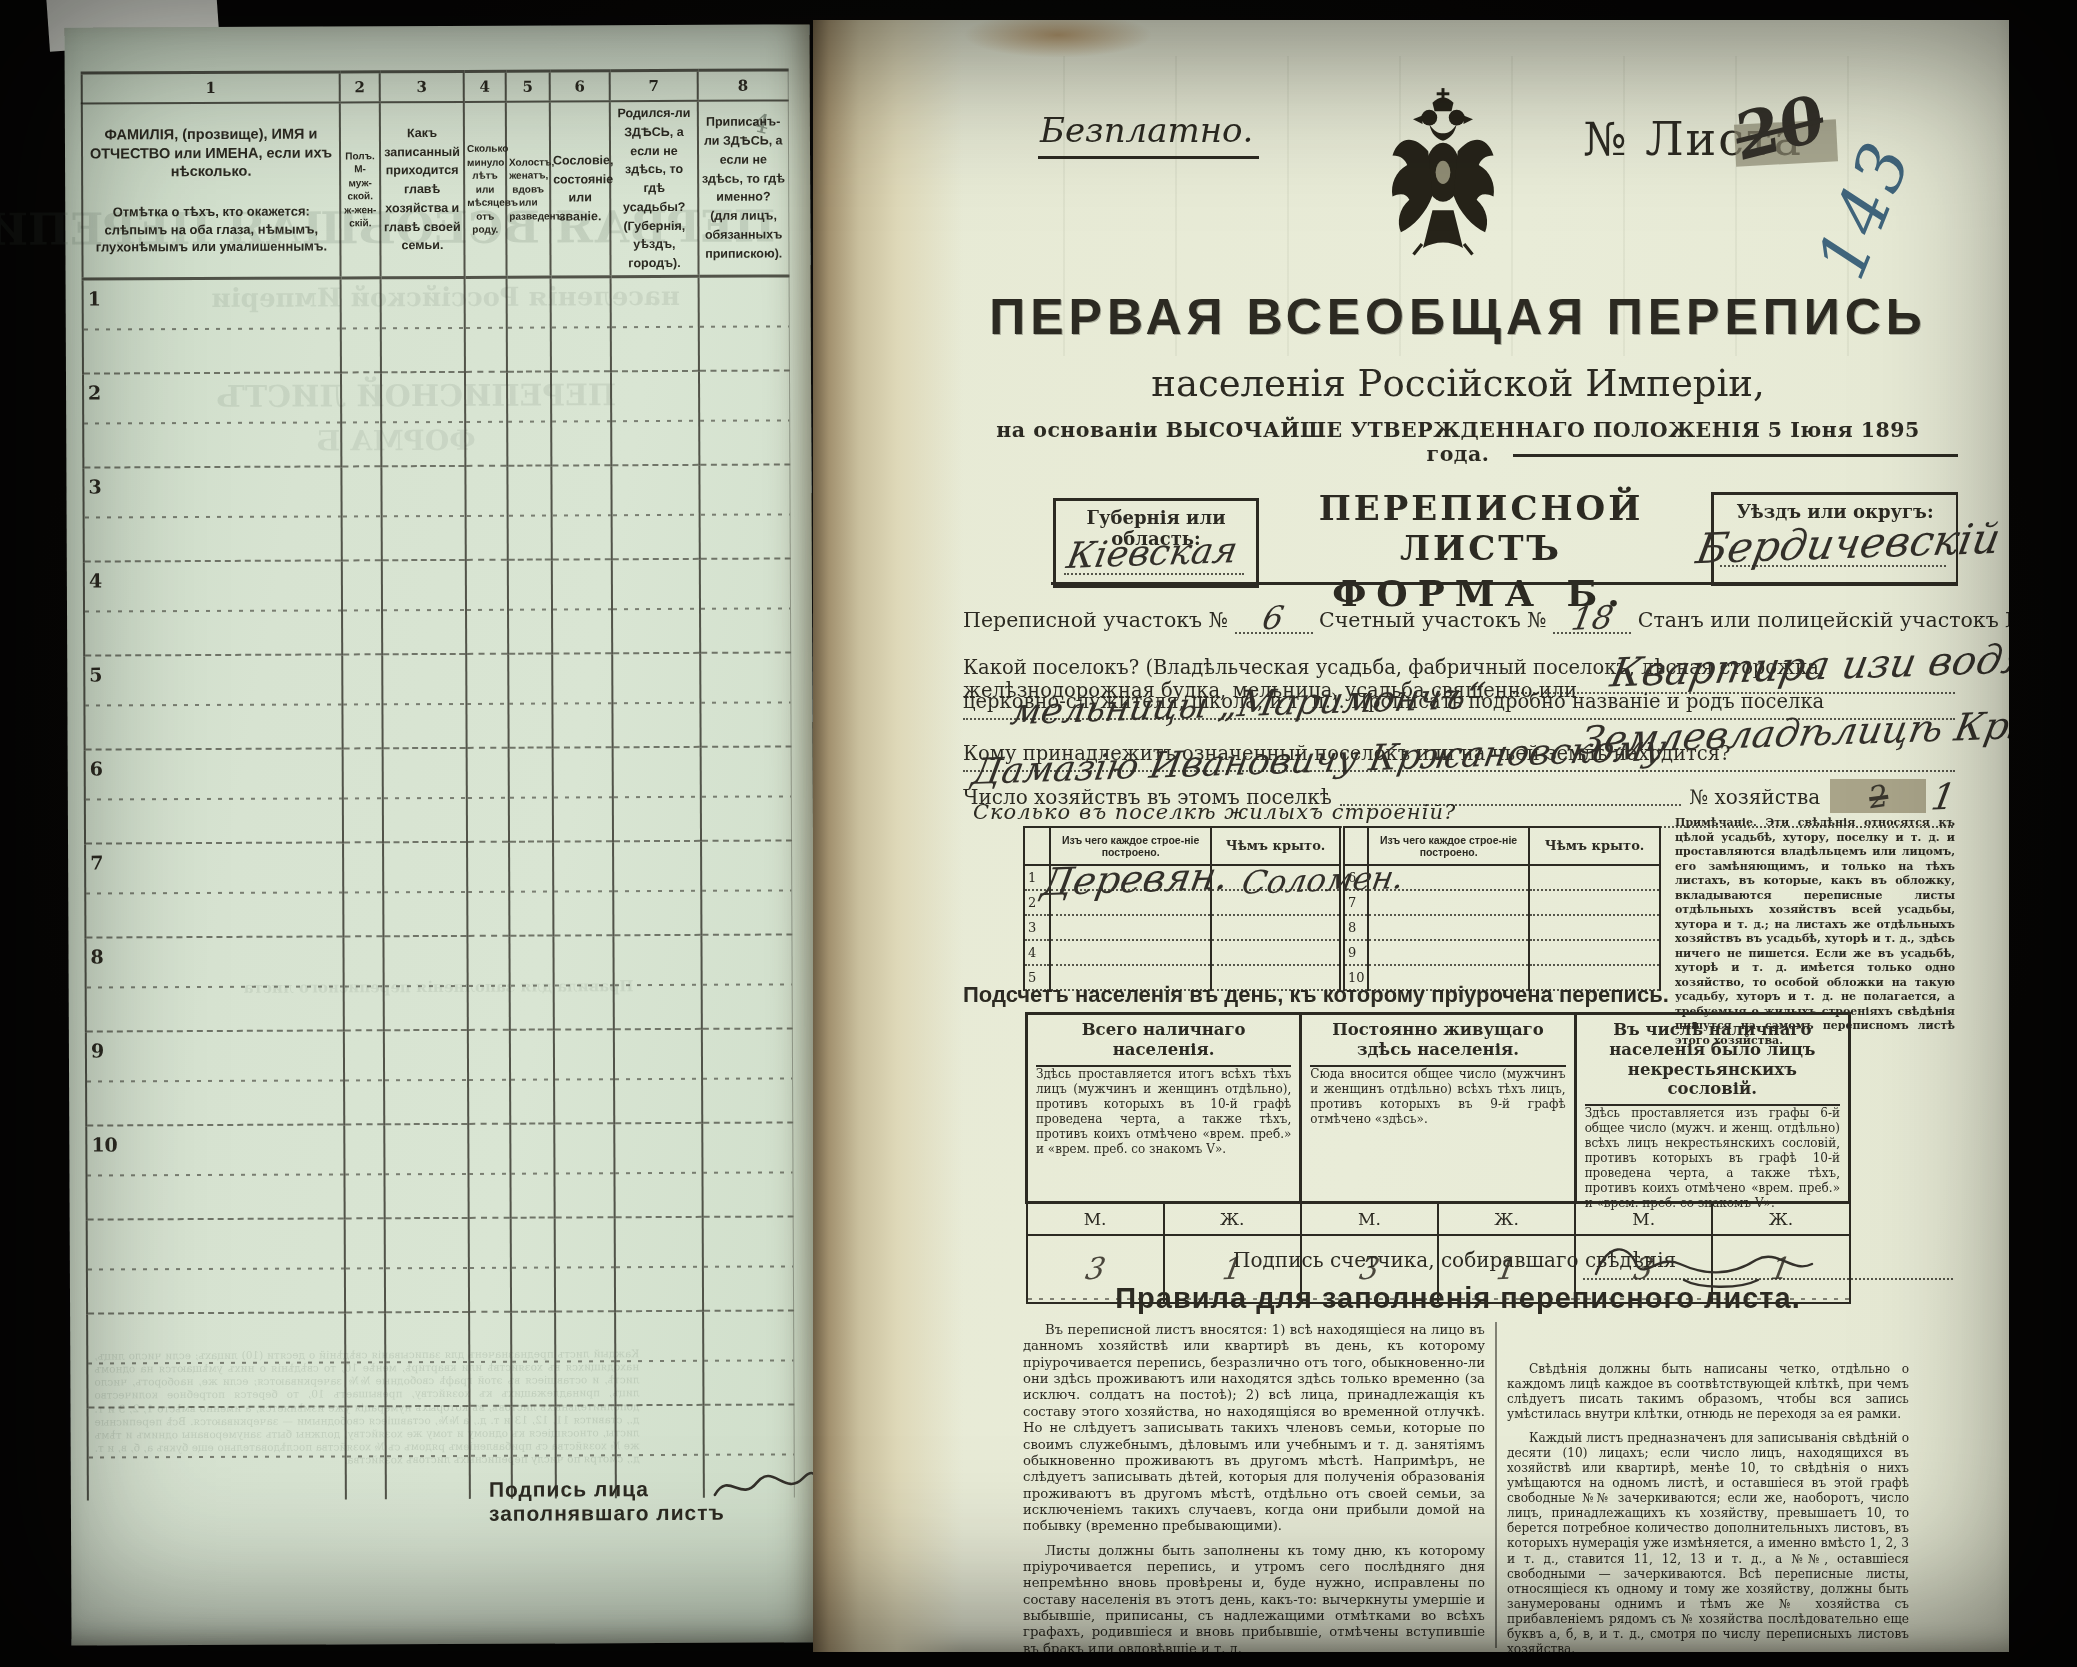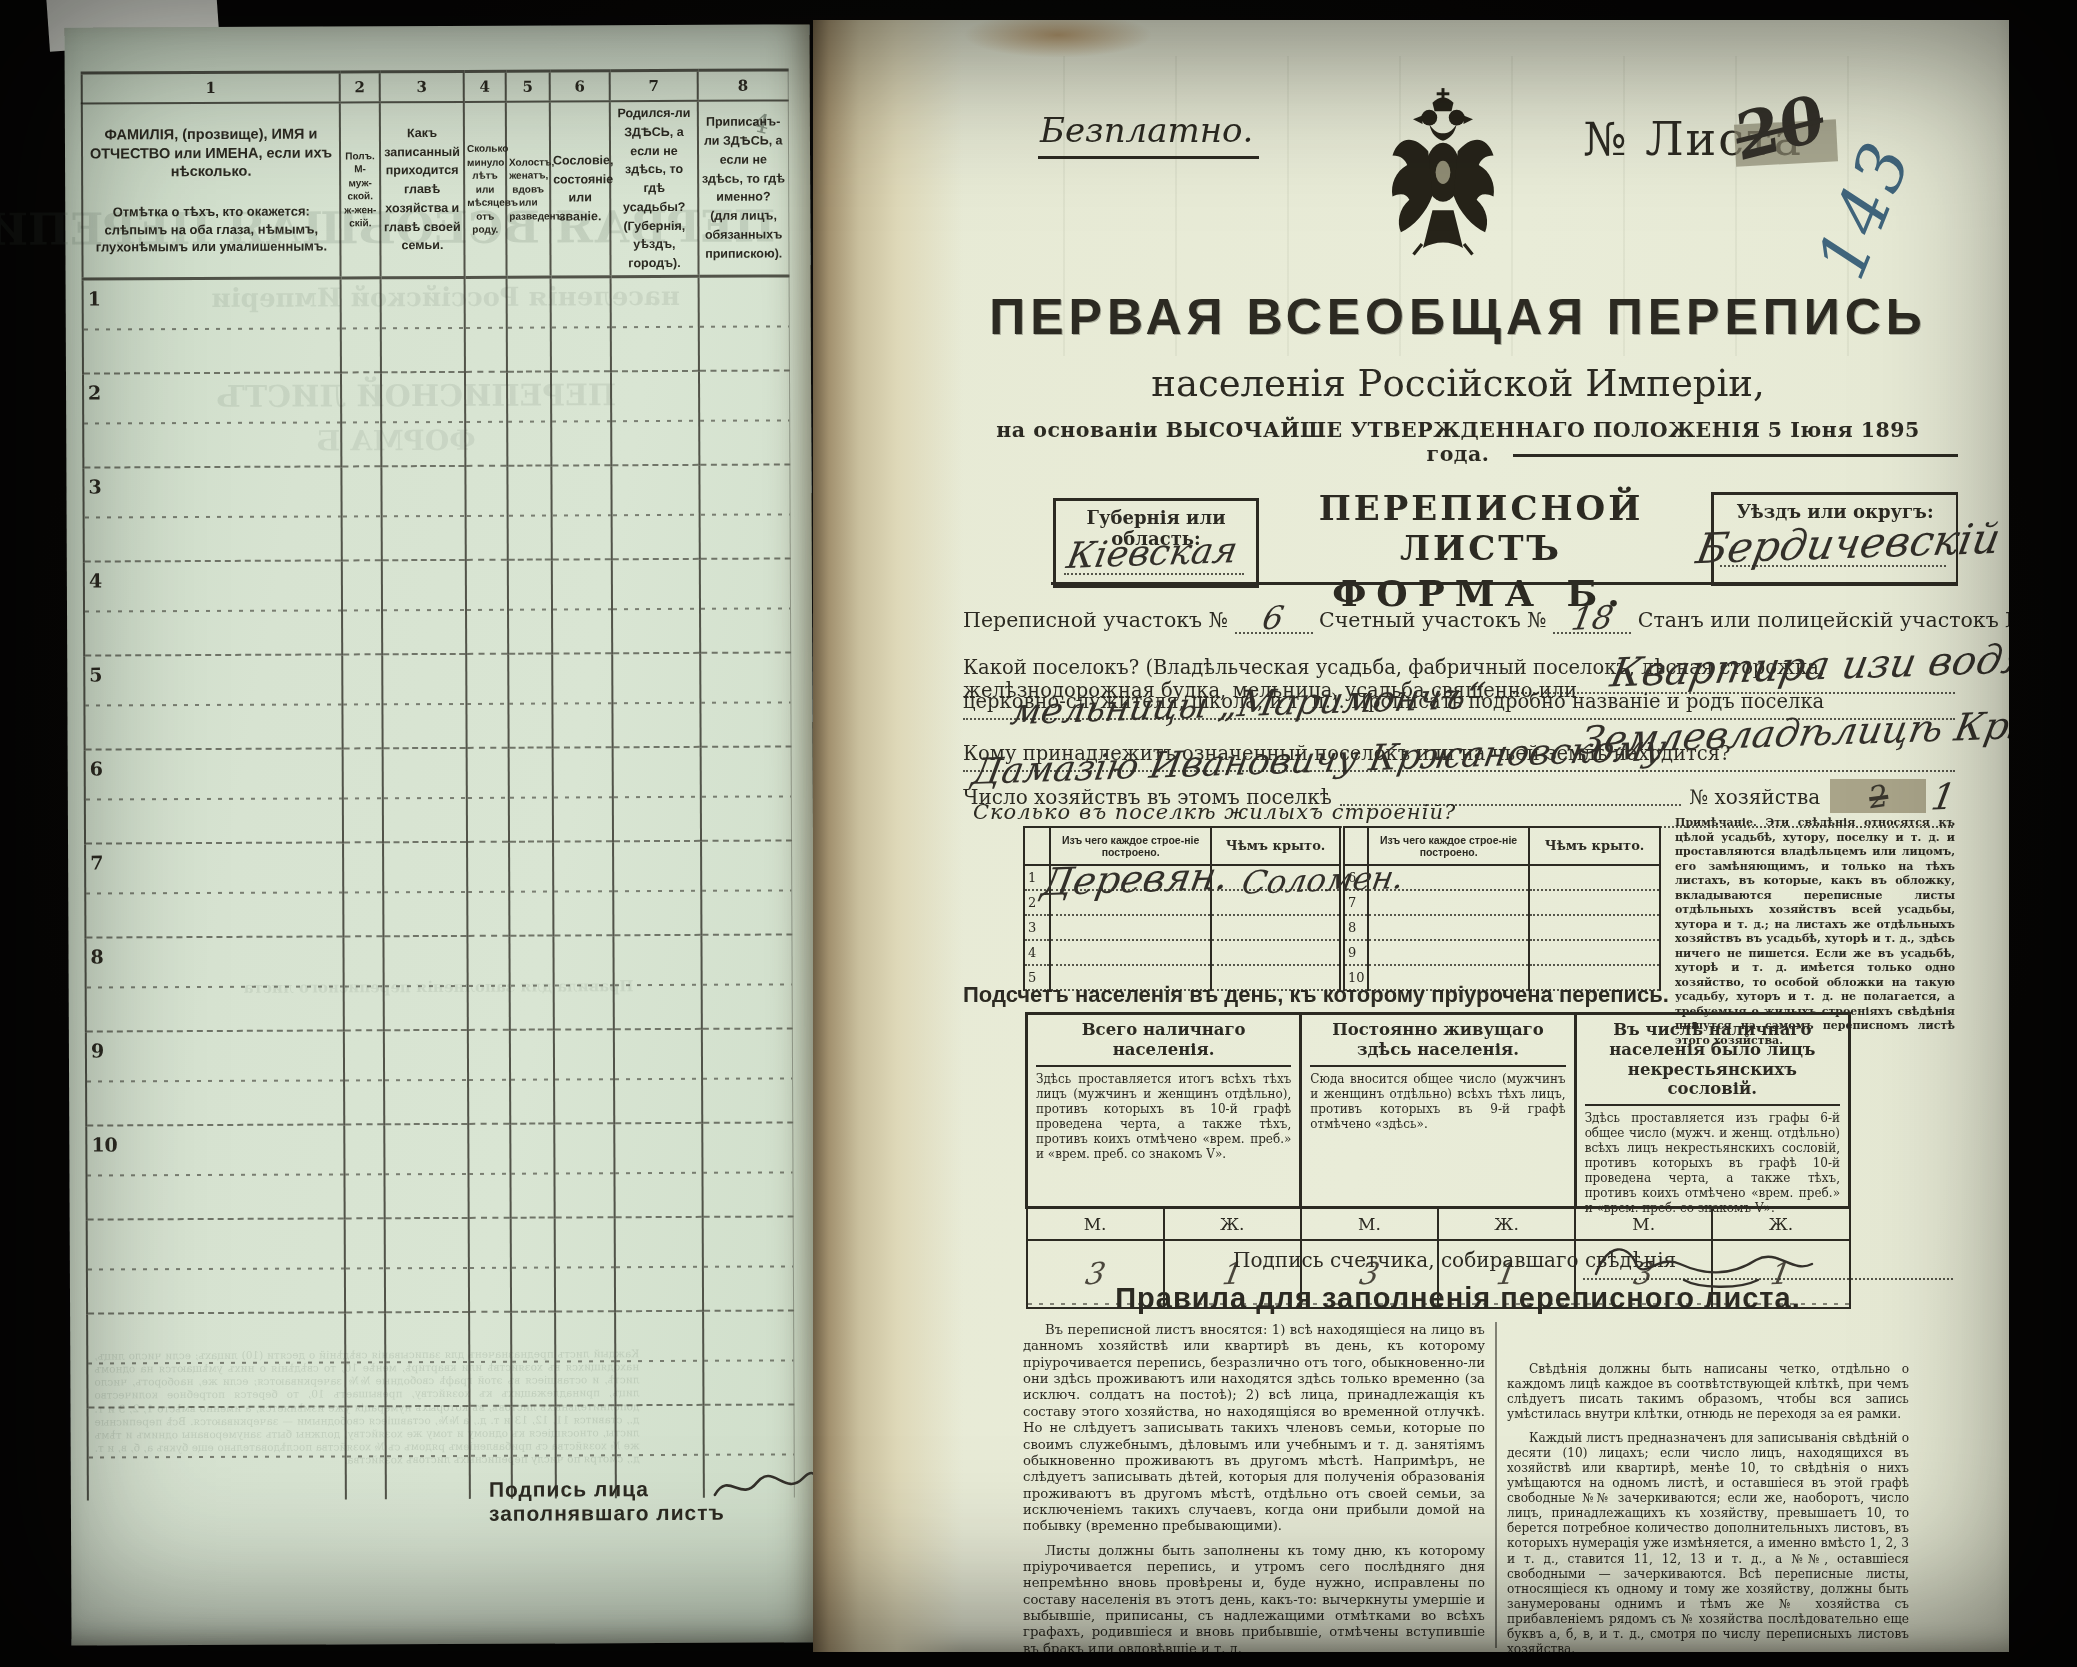--- a/index.html
+++ b/index.html
@@ -95,21 +95,21 @@
   #btable td.n{font-size:13px;border-bottom:2px dotted var(--ink-soft);}
   #btable .blockdiv{border-left:6px double var(--ink);}
   #btable td.open{border-left:none;}
   .bhw{position:absolute;font-size:32px;z-index:3;}
   #bnote{position:absolute;left:862px;top:796px;width:280px;font-size:11px;font-weight:bold;line-height:1.32;text-align:justify;}
   #cheading{position:absolute;left:150px;top:962px;width:990px;text-align:left;
       font-family:"Liberation Sans",sans-serif;font-weight:bold;font-size:22px;}
   #ptable{position:absolute;left:212px;top:992px;width:826px;border-collapse:collapse;table-layout:fixed;}
   #ptable th{border:3px solid var(--ink);padding:3px 8px;vertical-align:top;margin-left:44px;}
   .ptitle{font-weight:bold;font-size:16.5px;text-align:center;line-height:1.2;margin:2px 0 5px;}
-  .pdesc{font-size:12px;line-height:1.25;text-align:justify;font-weight:normal;border-top:2px solid var(--ink);padding-top:5px;height:92px;}
+  .pdesc{font-size:12px;line-height:1.25;text-align:justify;font-weight:normal;border-top:2px solid var(--ink);height:92px;}
   #ptable td.mz{border:2px solid var(--ink);border-top:2px solid var(--ink);text-align:center;font-size:17px;height:28px;}
   #ptable td.pv{border:2px solid var(--ink);height:64px;text-align:center;vertical-align:middle;
       background-image:repeating-linear-gradient(to right, rgba(44,42,34,.55) 0 4px, transparent 4px 11px);
       background-size:100% 2px;background-repeat:no-repeat;background-position:0 96%;}
   #ptable td.pv .hw{font-size:30px;color:#4a463c;}
   #csig{position:absolute;left:420px;top:1228px;font-size:20px;white-space:nowrap;}
   #csigdots{position:absolute;left:770px;top:1258px;width:370px;}
   .squiggle{vertical-align:middle;}
   #rulestitle{position:absolute;left:150px;top:1262px;width:990px;text-align:center;
       font-family:"Liberation Sans",sans-serif;font-weight:bold;font-size:29px;letter-spacing:1px;}

